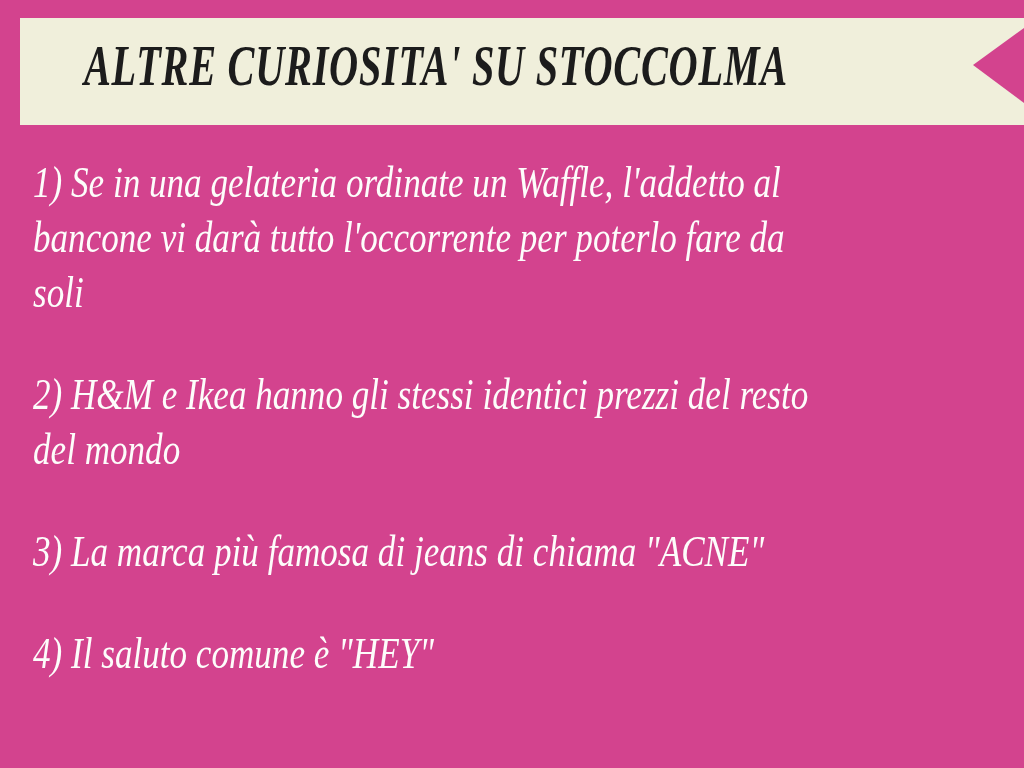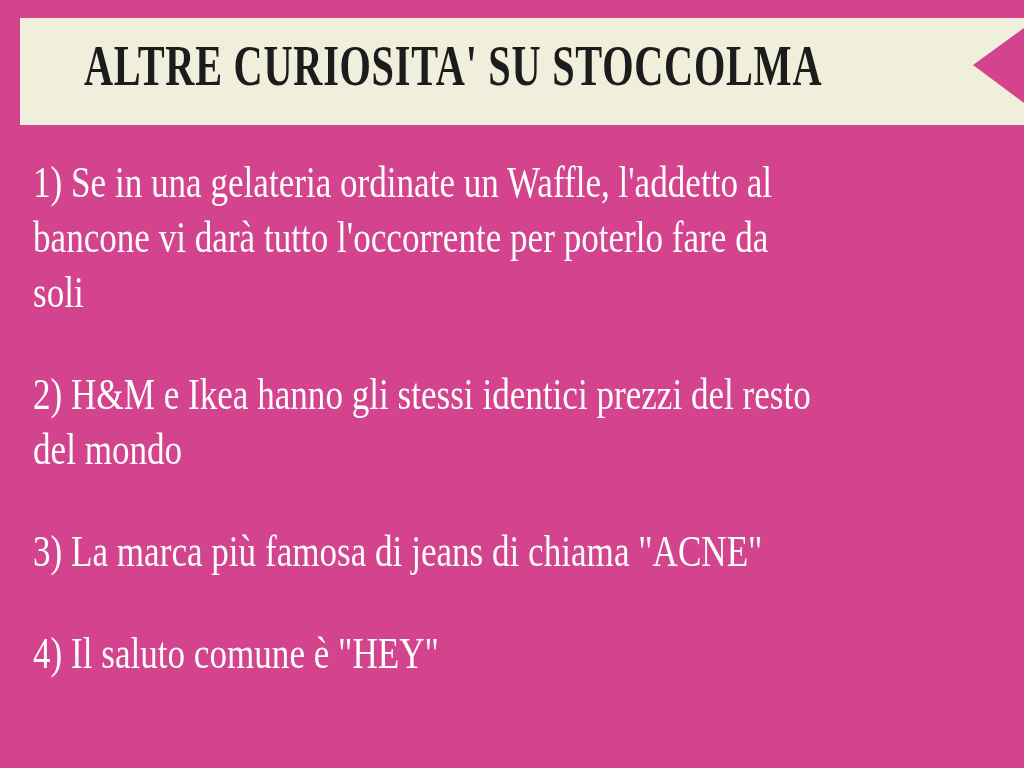--- a/index.html
+++ b/index.html
@@ -9,21 +9,21 @@
     --body-text:#fdfdfb;
   }
   *{box-sizing:border-box;}
   html,body{margin:0;padding:0;}
   body{
     width:1024px;height:768px;
     background:var(--background,#d3438e);
     overflow:hidden;position:relative;
     font-family:"Liberation Serif",serif;
   }
-  .slide{position:absolute;inset:0;}
+  .slide{position:absolute;inset:0;font-style:italic;}
   .banner{
     position:absolute;left:20px;top:18px;right:0;height:107px;
     background:var(--banner,#f0efdb);
     display:flex;align-items:center;
     padding-left:64px;
   }
   .title{
     margin:0 0 12px 0;
     font-family:"Liberation Serif",serif;
     font-weight:700;

